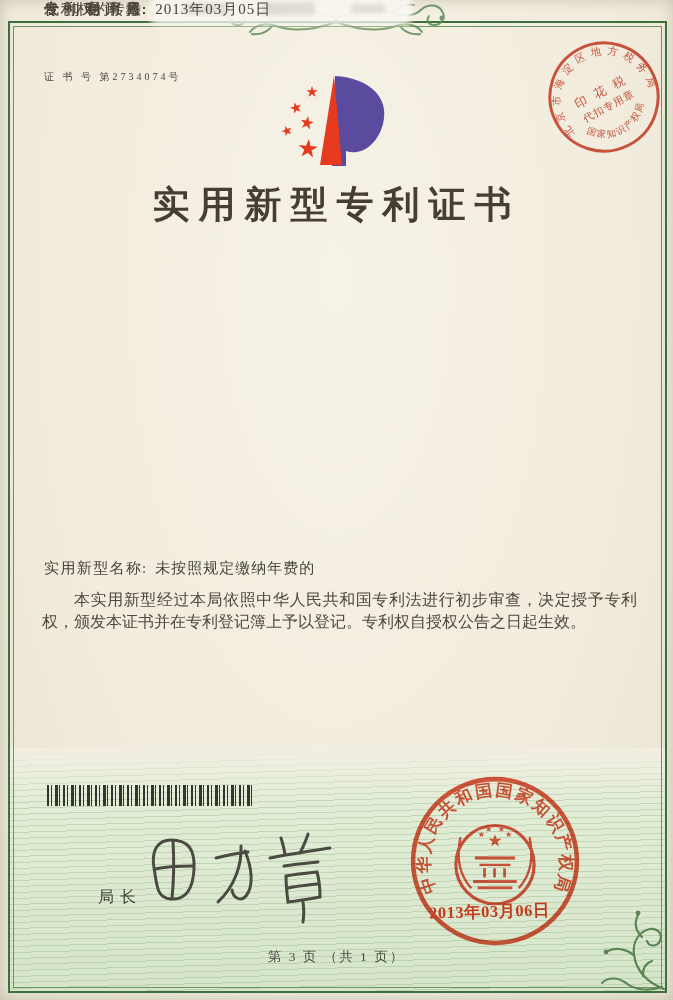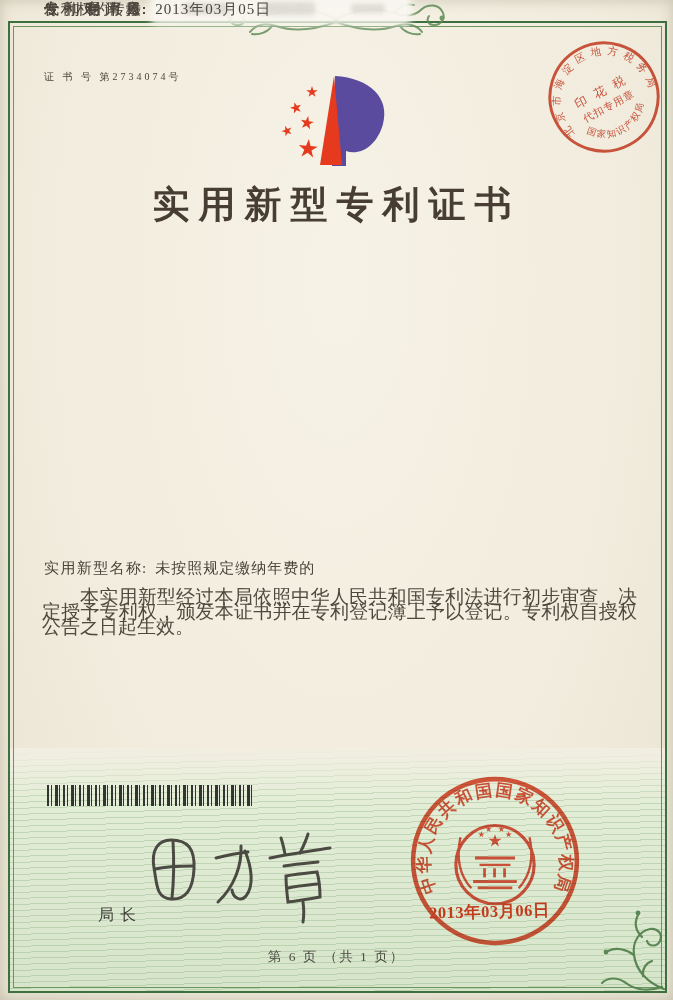--- a/index.html
+++ b/index.html
@@ -34,31 +34,31 @@
   .frow:nth-of-type(5){top:502px}.frow:nth-of-type(6){top:559px}
   .flabel{display:inline-block; width:97px; text-align:justify; text-align-last:justify;}
   .fcolon{margin:0 9px 0 1px;}
   .fvalue{letter-spacing:1px;}
   .redacted{display:inline-block; vertical-align:middle; position:relative;
     width:252px; height:22px; margin-top:-4px; border-radius:3px;
     background:rgba(248,246,239,.96);
     box-shadow:0 0 6px 5px rgba(248,246,239,.95);}
   .smudge{position:absolute; border-radius:4px; background:rgba(196,193,183,.45); filter:blur(2px);}
   .paras{position:absolute; left:42px; right:36px; top:589px; z-index:3;}
-  .paras p{margin:0 0 7px; font-size:19px; line-height:15px; text-indent:2em;
+  .paras p{margin:0 0 7px; font-size:16px; line-height:22px; text-indent:2em;
     text-align:justify; color:#4f483e;}
   .barcode{position:absolute; left:47px; top:785px; width:207px; height:21px; z-index:3;
     background:repeating-linear-gradient(90deg,
       #1c1c1c 0 2px, transparent 2px 4px,
       #1c1c1c 4px 5px, transparent 5px 8px,
       #1c1c1c 8px 11px, transparent 11px 12px,
       #1c1c1c 12px 13px, transparent 13px 16px);
     opacity:.88;}
   .director{position:absolute; left:98px; top:887px; z-index:3;
-    font-size:16px; letter-spacing:6px; color:#3f3f38;margin-top:18px;}
+    font-size:16px; letter-spacing:6px; color:#3f3f38;}
   .sig{position:absolute; left:138px; top:824px; z-index:3;}
   .seal{position:absolute; left:404px; top:770px; z-index:4; mix-blend-mode:multiply;}
   .seal-date{position:absolute; left:429px; top:901px; z-index:5; white-space:nowrap;
     font-size:16.5px; font-weight:600; color:#c23a1c; letter-spacing:.5px;
     transform:rotate(-1.5deg);}
   .taxstamp{position:absolute; left:545px; top:38px; z-index:4; mix-blend-mode:multiply;}
   .footer{position:absolute; left:0; right:0; top:948px; z-index:3; text-align:center;
     font-size:13.5px; letter-spacing:2px; color:#4c4c43;}
 </style>
 </head>
@@ -205,15 +205,15 @@
         <textPath href="#taxTop" startOffset="50%" text-anchor="middle">北京市海淀区地方税务局</textPath>
       </text>
       <text fill="#cf4730" font-size="9.5" letter-spacing="1.5" font-family="Liberation Serif, DejaVu Serif, serif">
         <textPath href="#taxBot" startOffset="50%" text-anchor="middle">国家知识产权局</textPath>
       </text>
       <text x="60" y="58" text-anchor="middle" fill="#cf4730" font-size="12.5" letter-spacing="3" font-family="Liberation Serif, DejaVu Serif, serif">印 花 税</text>
       <text x="60" y="74" text-anchor="middle" fill="#cf4730" font-size="10.5" letter-spacing="1" font-family="Liberation Serif, DejaVu Serif, serif">代扣专用章</text>
     </g>
   </svg>
 
-  <div class="footer">第 6 页 （共 1 页）</div>
+  <div class="footer">第 3 页 （共 1 页）</div>
 
 </div>
 
 </body></html>

